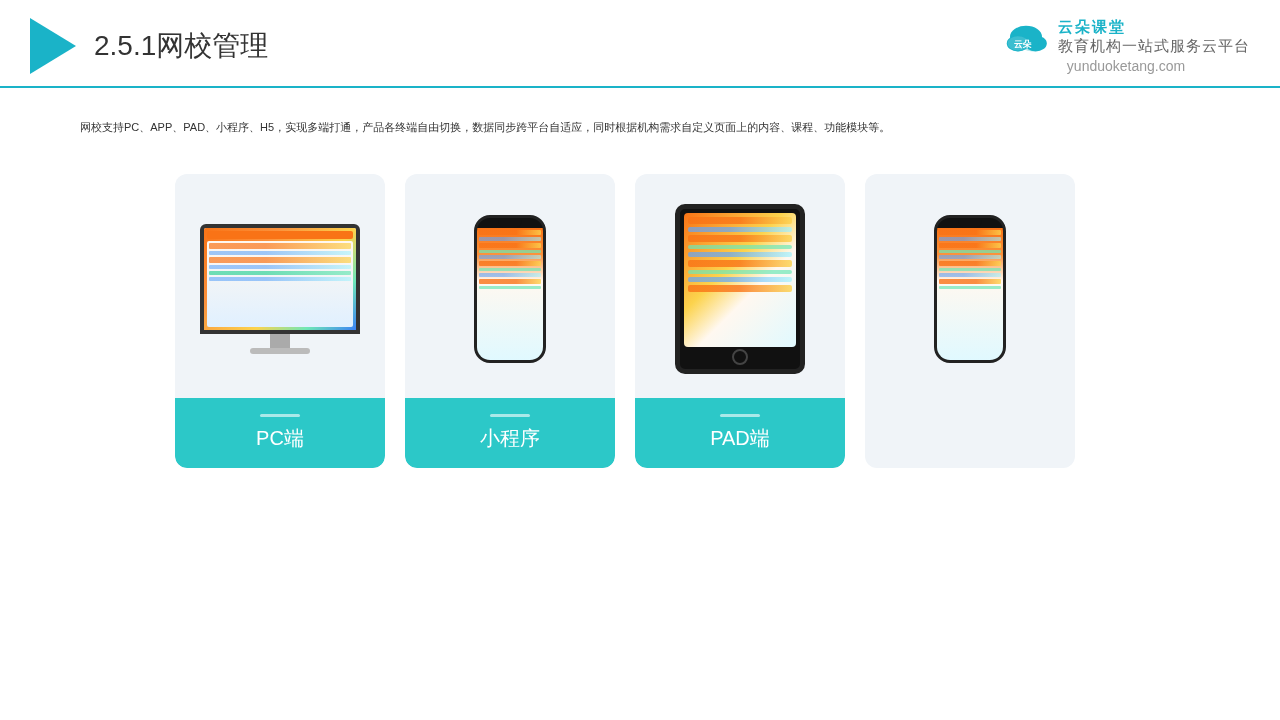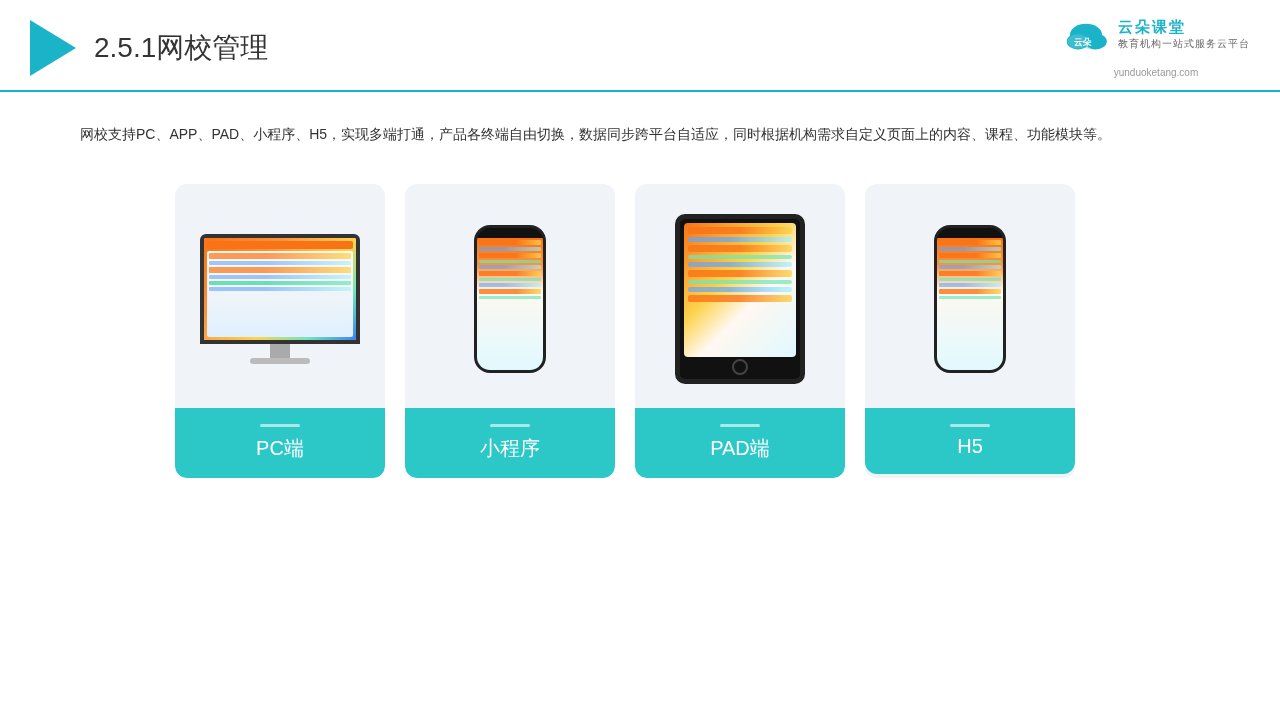--- a/index.html
+++ b/index.html
@@ -55,34 +55,34 @@
       flex-direction: column;
       align-items: flex-start;
     }
     .brand-name {
       font-size: 15px;
       font-weight: bold;
       color: #1ab3c8;
       letter-spacing: 2px;
     }
     .brand-sub {
-      font-size: 10px;
+      font-size: 15px;
       color: #666;
       letter-spacing: 1px;
     }
     .brand-url {
-      font-size: 10px;
+      font-size: 14px;
       color: #999;
-      margin-top: 16px;
+      margin-top: 2px;
     }
 
     
     .description {
       padding: 28px 80px 16px 80px;
-      font-size: 14px;
+      font-size: 11px;
       color: #333;
       line-height: 2;
     }
 
     
     .cards-container {
       display: flex;
       gap: 20px;
       padding: 20px 60px 20px 30px;
       justify-content: center;
@@ -439,19 +439,15 @@
             <div class="phone-row2"></div>
             <div class="phone-row"></div>
             <div class="phone-row3"></div>
             <div class="phone-row2"></div>
             <div class="phone-row"></div>
             <div class="phone-row3"></div>
           </div>
         </div>
       </div>
     </div>
-    <div class="card-label">
-      <div class="card-label-divider"></div>
-      <span>H5</span>
-    </div>
   </div>
 
 </div>
 
 </body></html>

